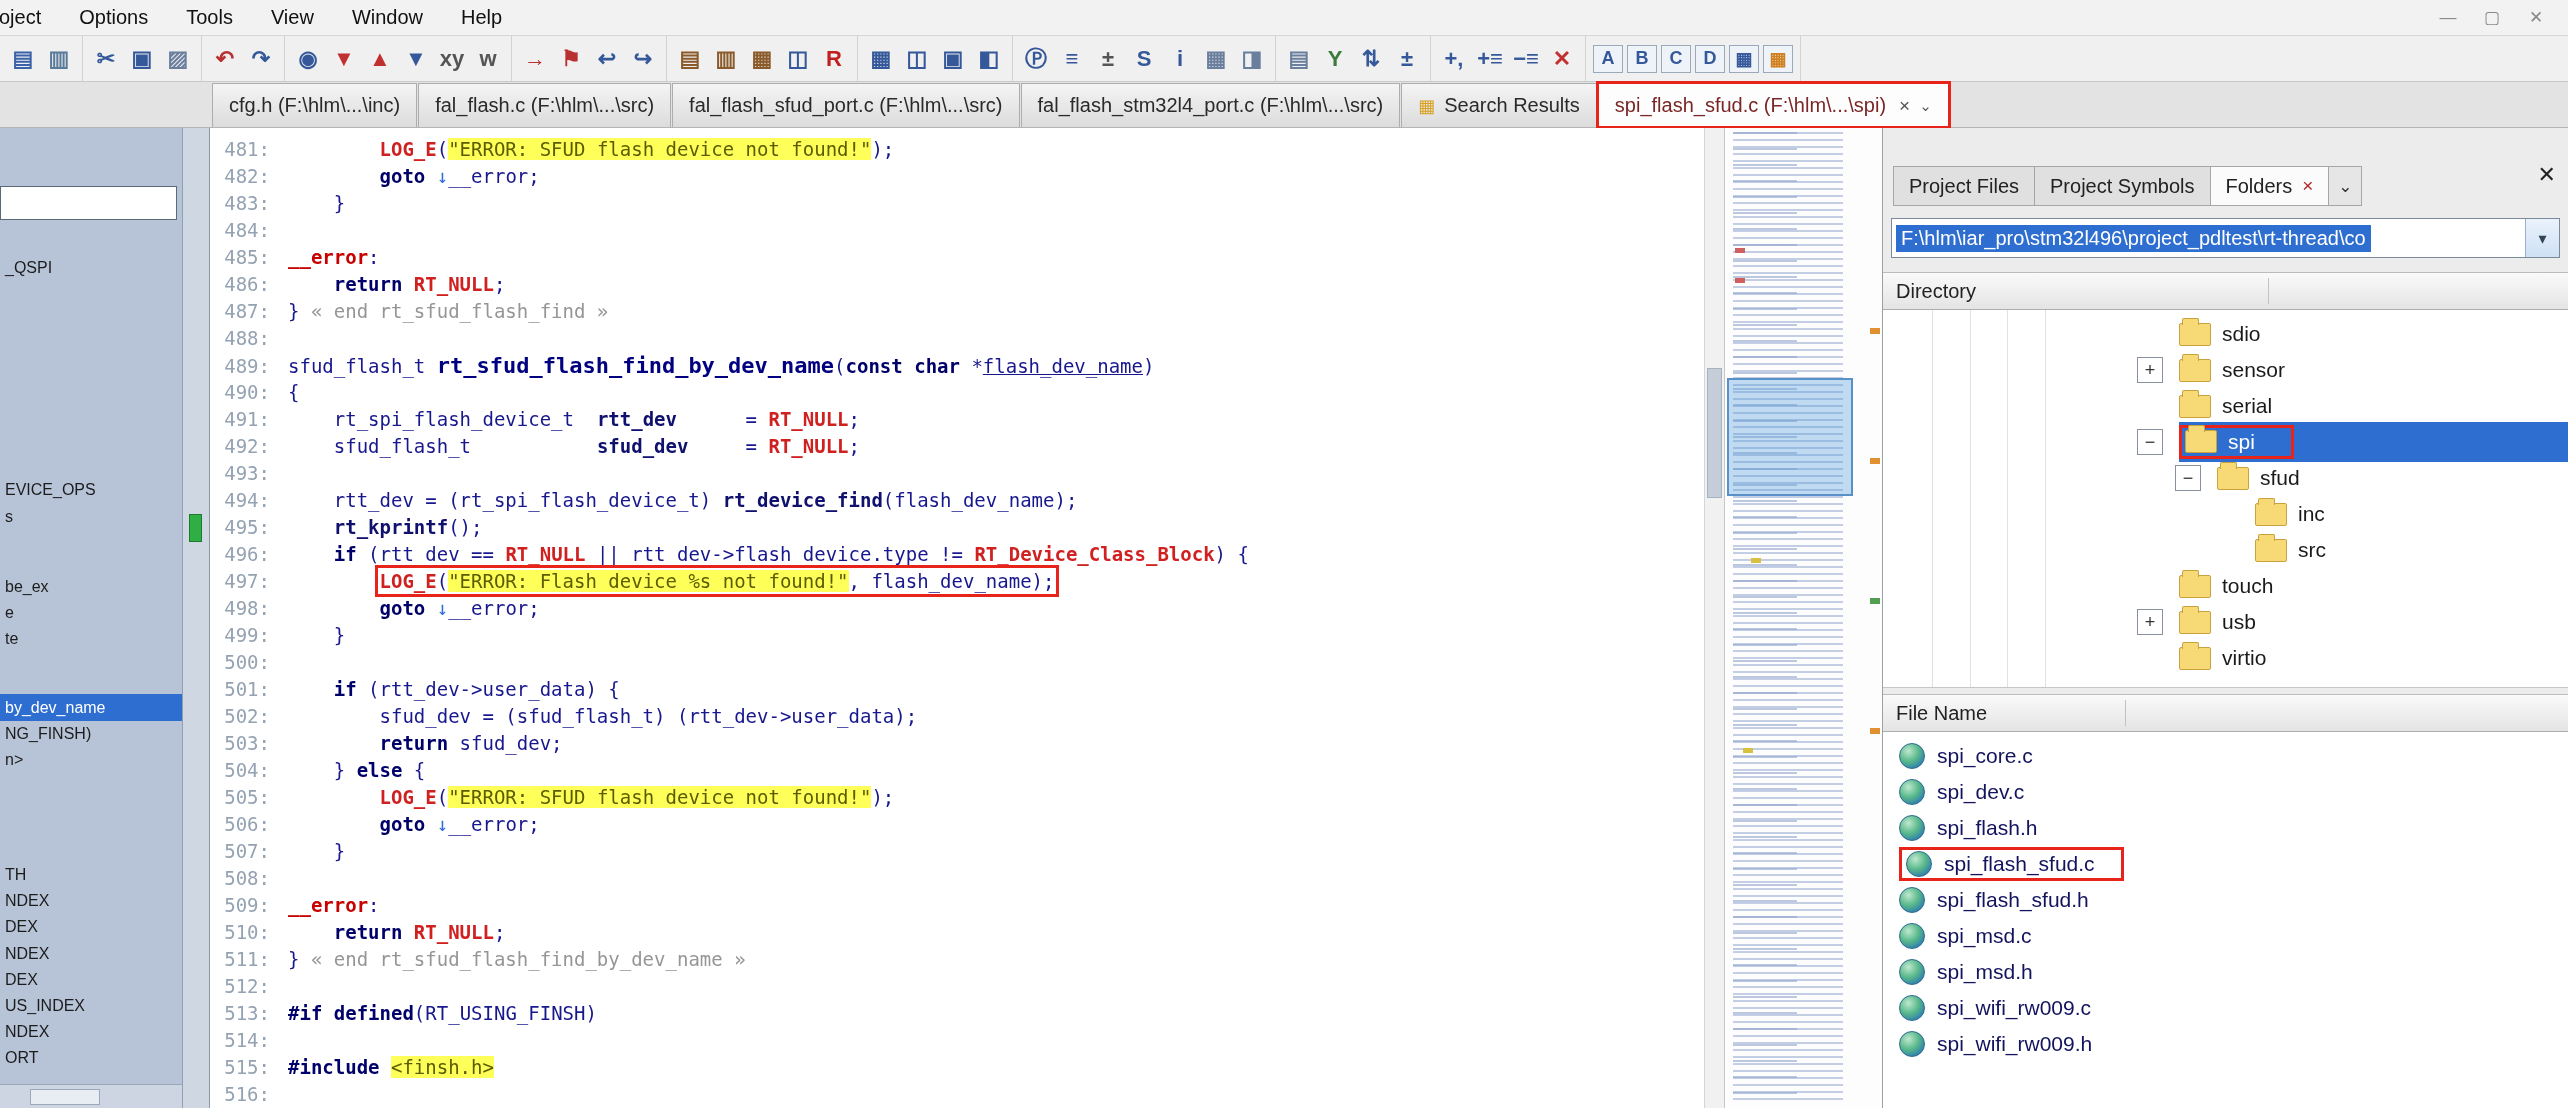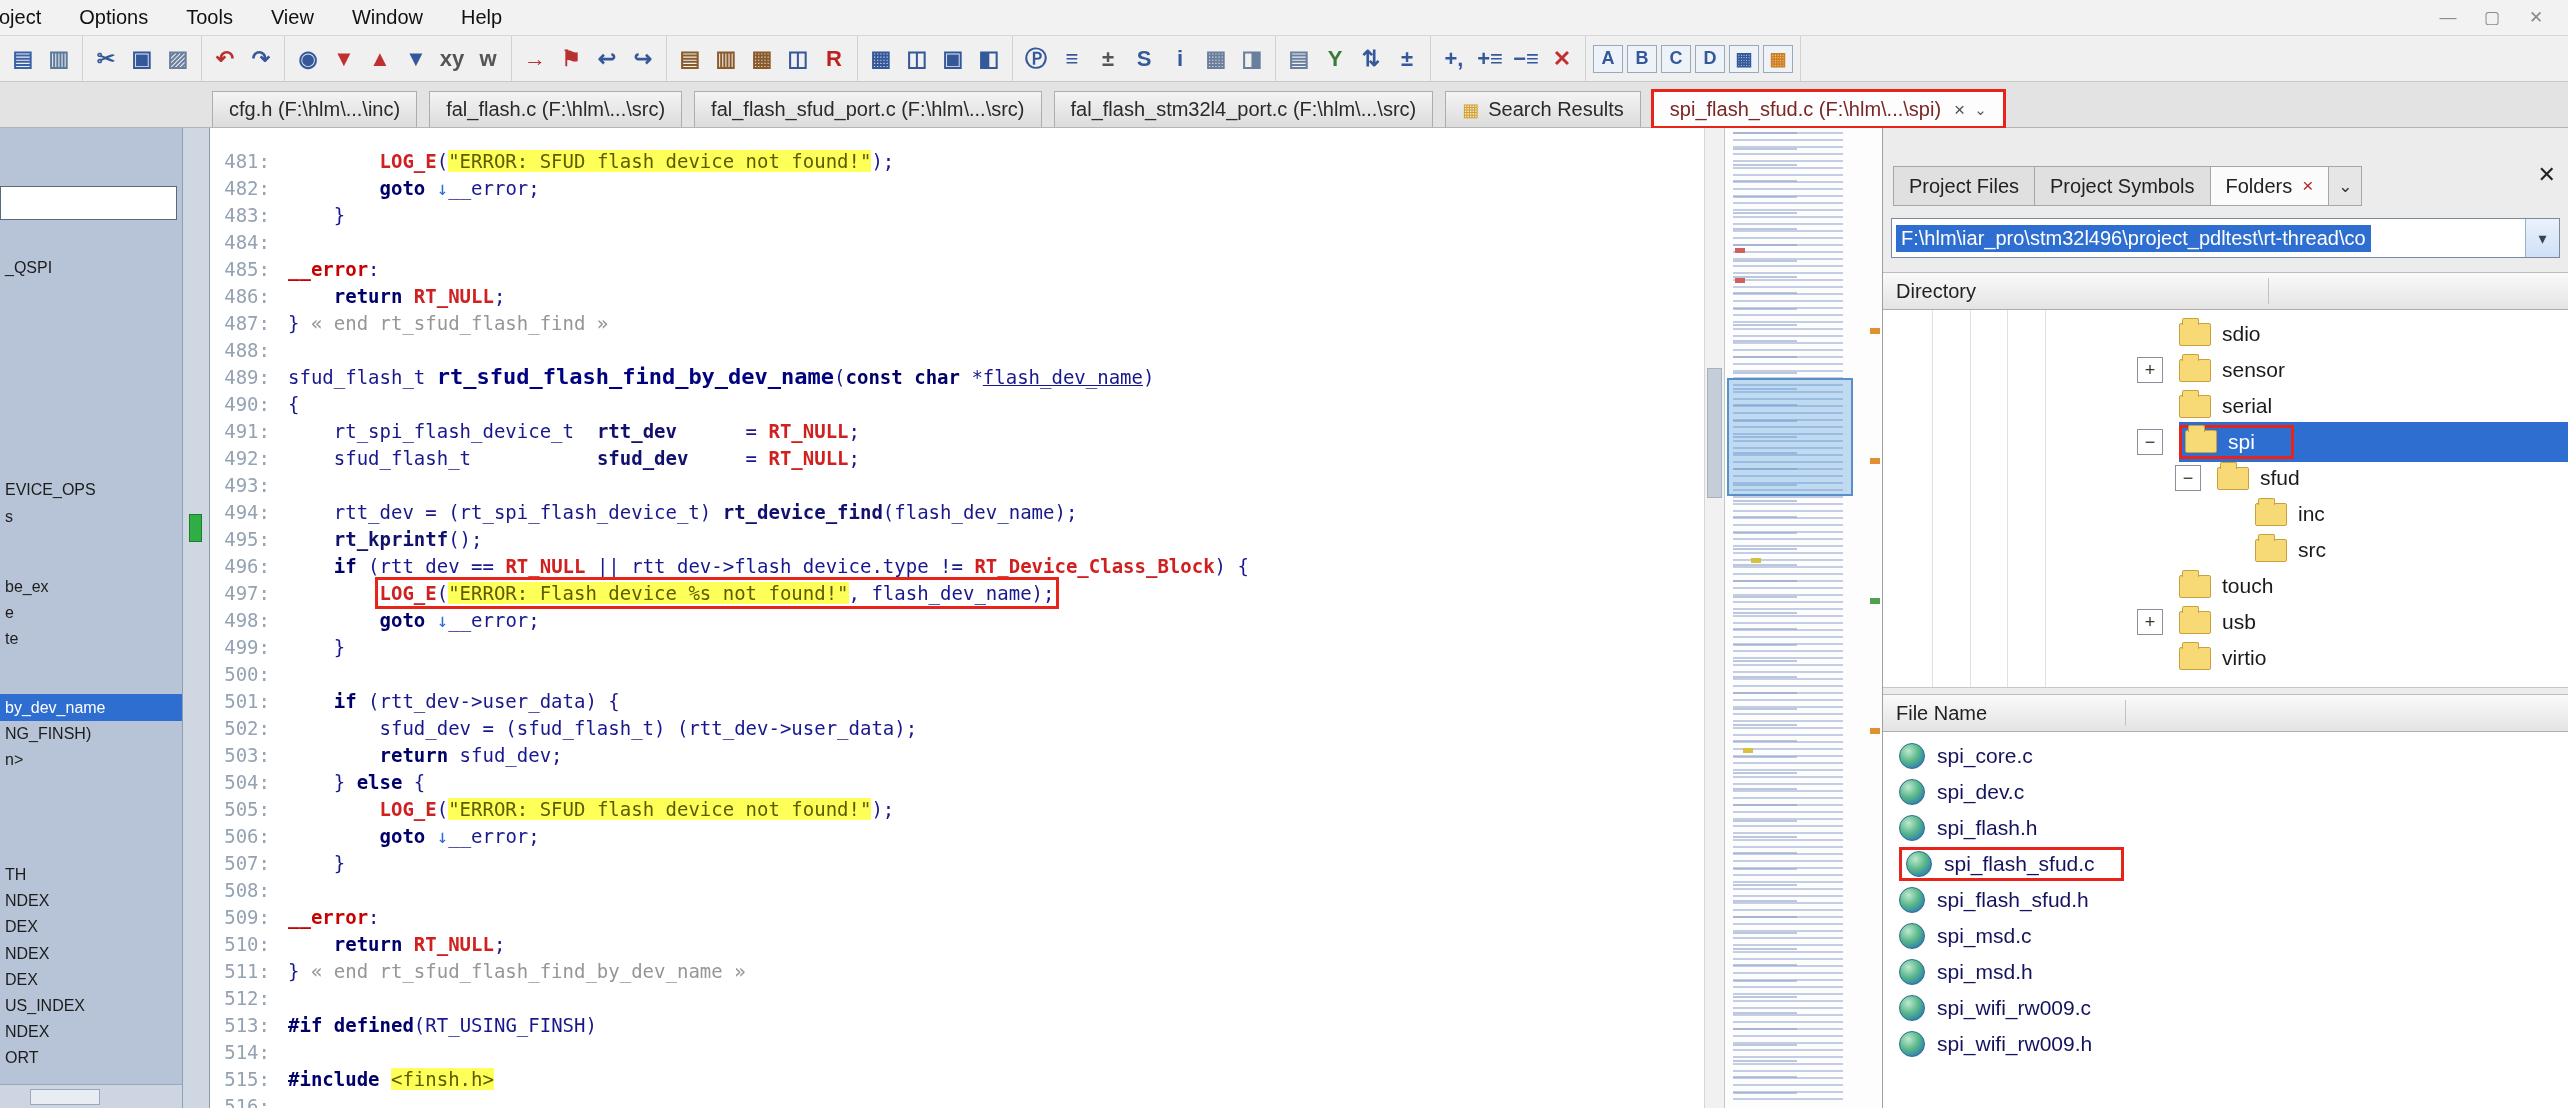--- a/index.html
+++ b/index.html
@@ -21,23 +21,23 @@
              border-bottom:1px solid #c9c9c9; overflow:hidden; }
   .tgroup { display:flex; align-items:center; height:100%; padding:0 5px; border-right:1px solid #d2d2d2; }
   .ticon { min-width:36px; height:34px; display:flex; align-items:center; justify-content:center;
            font-size:22px; font-weight:bold; padding:0 2px; }
   .ticon.boxed { min-width:30px; height:28px; border:1px solid #9aaabb; background:#eef3fa;
                  font-size:18px; margin:0 2px; }
 
   
   .tabbar { height:46px; background:#e3e3e3; border-bottom:1px solid #b5b5b5;
             display:flex; align-items:flex-end; padding-left:212px; }
-  .tab { height:36px; display:flex; align-items:center; gap:9px; padding:0 16px;
+  .tab { height:44px; display:flex; align-items:center; gap:9px; padding:0 16px;
          font-size:20px; color:#2a2a2a; background:linear-gradient(#f4f4f4,#dcdcdc);
-         border:1px solid #adadad; border-bottom:none; margin-right:12px; white-space:nowrap; }
+         border:1px solid #adadad; border-bottom:none; margin-right:1px; white-space:nowrap; }
   .tab.active { background:#fdfdfd; color:#7b2626; }
   .tab.annot { outline:3px solid #e8231a; outline-offset:-1px; }
   .tab .tabicon { font-size:18px; }
   .tab .tclose { color:#555; font-size:19px; padding-left:4px; }
   .tab .tdrop  { color:#555; font-size:15px; }
 
   
   .content { position:absolute; top:128px; left:0; right:0; bottom:0; display:flex; }
 
   
@@ -54,21 +54,21 @@
               border:1px solid #9aa8ba; }
 
   .splitter { width:27px; background:#cfd7e2; border-right:1px solid #8a98a8; }
   .changebar { position:absolute; left:189px; top:386px; width:13px; height:28px;
                background:#2fae46; border:1px solid #1d7a2f; z-index:5; }
 
   
   .editor { flex:1; background:#ffffff; padding-top:8px; overflow:hidden; }
   .cl { white-space:pre; height:27px; font-family:"DejaVu Sans Mono", monospace;
         font-size:19px; line-height:27px; }
-  .ln { display:inline-block; width:78px; text-align:right; padding-right:18px; color:#94a2b2;margin-top:12px; }
+  .ln { display:inline-block; width:78px; text-align:right; padding-right:18px; color:#94a2b2; }
   .seg-p { color:#18188e; }
   .seg-k { color:#00006a; font-weight:bold; }
   .seg-m { color:#d02020; font-weight:bold; }
   .seg-s { background:#ffff5a; color:#5c5c00; }
   .seg-c { color:#969696; }
   .seg-f { color:#000080; font-weight:bold; font-size:22px; }
   .seg-t { color:#18188e; }
   .seg-b { color:#10106e; font-weight:bold; }
   .seg-a { color:#2b6bd7; }
   .seg-l { color:#c80000; font-weight:bold; }

